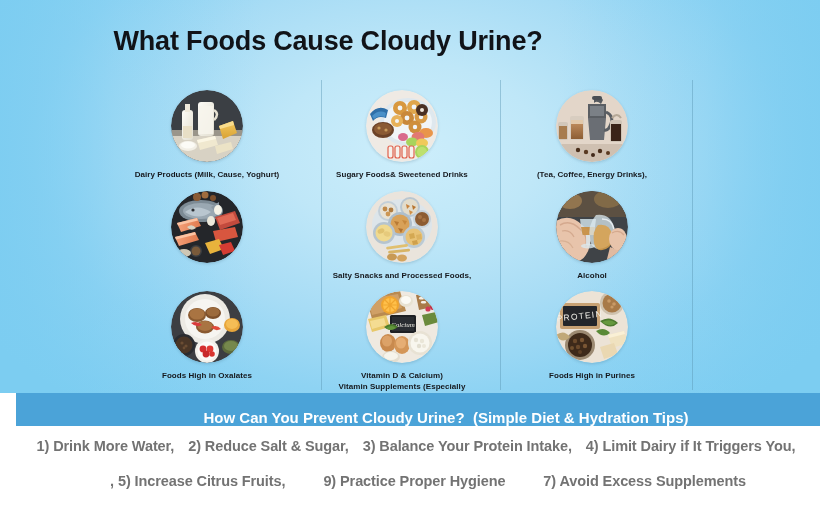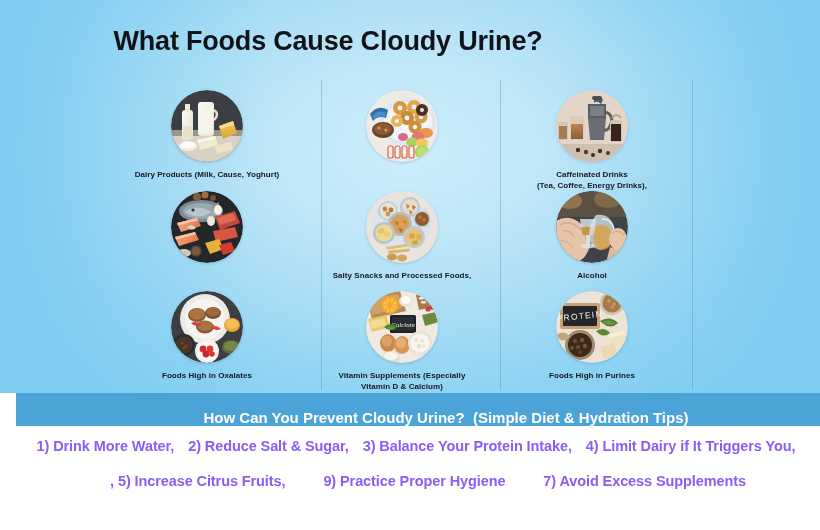--- a/index.html
+++ b/index.html
@@ -163,21 +163,21 @@
     display: flex;
     justify-content: center;
     align-items: baseline;
     white-space: nowrap;
   }
   .tips-row.row-1 { top: 12px; padding-left: 6px; }
   .tips-row.row-2 { top: 47px; padding-left: 18px; }
   .tip {
     font-size: 14.5px;
     font-weight: bold;
-    color: #8b5cf6;
+    color: #737373;
     letter-spacing: -0.1px;
   }
   .row-1 .tip + .tip { margin-left: 14px; }
   .row-2 .tip + .tip { margin-left: 38px; }
 </style>
 </head>
 <body>
 
 <div id="infographic">
 
@@ -366,20 +366,23 @@
                 <rect x="22" y="56" width="5" height="12" rx="2"></rect>
                 <rect x="29" y="56" width="5" height="12" rx="2"></rect>
                 <rect x="36" y="56" width="5" height="12" rx="2"></rect>
                 <rect x="43" y="56" width="5" height="12" rx="2"></rect>
               </g>
               <circle cx="56" cy="62" r="7" fill="#a8d45c"></circle>
               <circle cx="56" cy="62" r="5" fill="#bde06f"></circle>
             </g>
           </svg>
         </div>
+        <div class="caption">
+          <div>Sugary Foods&amp; Sweetened Drinks</div>
+        </div>
       </div>
 
       <div class="card r2">
         <div class="photo">
           <svg viewBox="0 0 72 72">
             <defs>
                 <clipPath id="c5">
                   <circle cx="36" cy="36" r="36"></circle>
                 </clipPath>
               </defs>
@@ -469,22 +472,22 @@
               <circle cx="54" cy="52" r="9.5" fill="#f8f6ee"></circle>
               <circle cx="50" cy="49" r="2.2" fill="#e6e2d4"></circle>
               <circle cx="56" cy="50" r="2.2" fill="#eae6d8"></circle>
               <circle cx="53" cy="55" r="2.2" fill="#e2ded0"></circle>
               <circle cx="58" cy="55" r="2" fill="#ebe7d9"></circle>
               <path d="M56 24 l14 -3 l3 10 l-14 4 z" fill="#6a8a3c"></path>
             </g>
           </svg>
         </div>
         <div class="caption">
+          <div>Vitamin D &amp; Calcium)</div>
           <div>Vitamin Supplements (Especially</div>
-          <div>Vitamin D &amp; Calcium)</div>
         </div>
       </div>
 
     </div>
 
     <div class="col col-3">
 
       <div class="card r1">
         <div class="photo">
           <svg viewBox="0 0 72 72">
@@ -516,21 +519,20 @@
               <rect x="3" y="36" width="8" height="13" fill="#a87c4e"></rect>
               <circle cx="22" cy="60" r="2.2" fill="#4a2f1c"></circle>
               <circle cx="30" cy="62" r="2.2" fill="#5a3a22"></circle>
               <circle cx="44" cy="61" r="2.2" fill="#4a2f1c"></circle>
               <circle cx="52" cy="63" r="2" fill="#5a3a22"></circle>
               <circle cx="37" cy="65" r="2" fill="#42291a"></circle>
             </g>
           </svg>
         </div>
         <div class="caption">
-          <div>Caffeinated Drinks</div>
           <div>(Tea, Coffee, Energy Drinks),</div>
         </div>
       </div>
 
       <div class="card r2">
         <div class="photo">
           <svg viewBox="0 0 72 72">
             <defs>
                 <clipPath id="c8">
                   <circle cx="36" cy="36" r="36"></circle>

